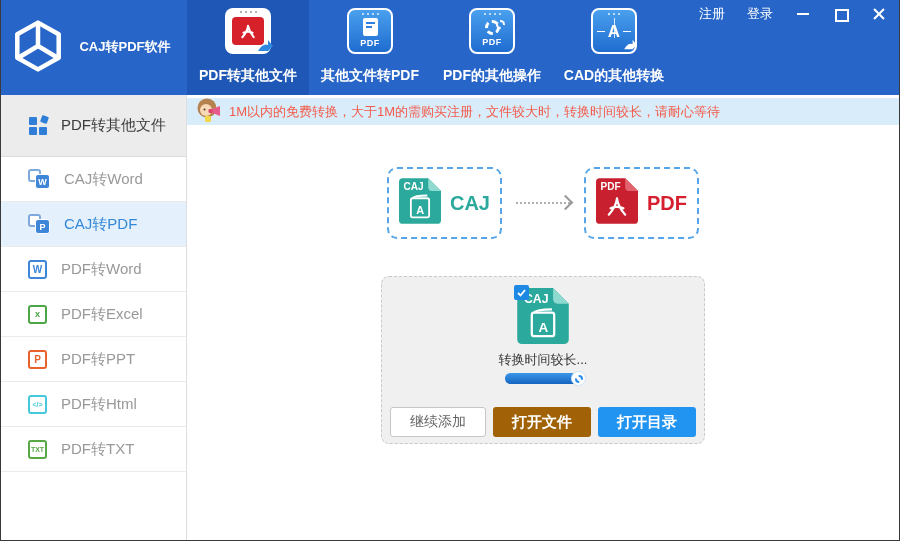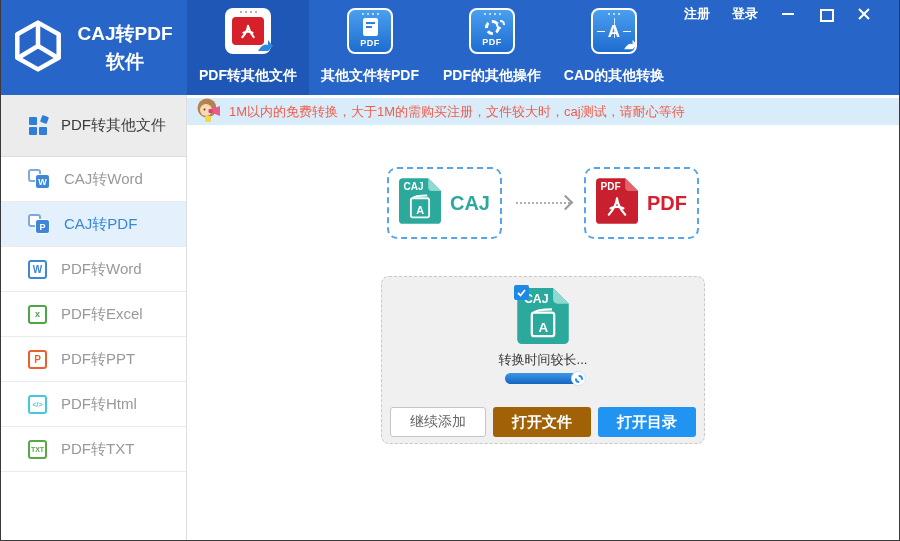--- a/index.html
+++ b/index.html
@@ -3,21 +3,21 @@
 <meta charset="utf-8">
 <style>
   * { margin:0; padding:0; box-sizing:border-box; }
   html,body { width:900px; height:541px; font-family:"Liberation Sans","DejaVu Sans",sans-serif; }
   .window { position:relative; width:900px; height:541px; background:#fff; overflow:hidden;
             border-left:1px solid #3a3a3a; border-right:1px solid #3a3a3a; border-bottom:1px solid #3a3a3a; }
 
   
   .header { position:absolute; top:0; left:0; right:0; height:95px; background:#2766c8; display:flex; }
   .brand { width:186px; display:flex; align-items:center; padding-left:10px; gap:8px; }
-  .brand-title { color:#fff; font-weight:bold; font-size:19px; width:104px; text-align:center; line-height:1.45; }
+  .brand-title { color:#fff; font-weight:bold; font-size:13px; width:104px; text-align:center; line-height:1.45; }
   .tabs { display:flex; }
   .tab { width:122px; height:95px; display:flex; flex-direction:column; align-items:center;
          padding-top:8px; cursor:pointer; }
   .tab.active { background:#1e57b5; }
   .tab-label { margin-top:auto; margin-bottom:10px; color:#fff; font-size:14px; font-weight:bold; white-space:nowrap; }
   .tab-more { width:64px; }
   .tabcard { width:46px; height:46px; border-radius:8px; position:relative; display:flex;
              flex-direction:column; align-items:center; justify-content:center; }
   .tabcard .dots { position:absolute; top:3px; display:flex; gap:3px; }
   .tabcard .dots i { width:2px; height:2px; border-radius:50%; background:rgba(255,255,255,.85); }
@@ -32,21 +32,21 @@
   .minidoc i:nth-child(1){top:4px;} .minidoc i:nth-child(2){top:8px; right:6px;}
   .badge-pdf { color:#fff; font-size:9px; font-weight:bold; letter-spacing:.5px; margin-top:2px; }
   .gear-big { width:15px; height:15px; border:3px dashed #fff; border-radius:50%; margin-top:5px; }
   .gear-small { position:absolute; top:10px; right:8px; width:9px; height:9px; border:2px dashed #fff; border-radius:50%; }
   .cad-a { color:#fff; font-weight:bold; font-size:17px; line-height:1; position:relative; }
   .cad-a::before, .cad-a::after { content:""; position:absolute; top:8px; width:8px; height:1px; background:#fff; }
   .cad-a::before { left:-11px; } .cad-a::after { right:-11px; }
   .cad-vline { position:absolute; top:8px; bottom:14px; left:50%; width:1px; background:rgba(255,255,255,.8); }
 
   
-  .titlebar { position:absolute; top:5px; right:27px; display:flex; align-items:center; gap:22px;font-weight:bold; }
+  .titlebar { position:absolute; top:5px; right:12px; display:flex; align-items:center; gap:22px; }
   .tb-link { color:#fff; font-size:13px; cursor:pointer; }
   .wbtn { width:16px; height:14px; position:relative; cursor:pointer; }
   .wbtn-min::after { content:""; position:absolute; left:2px; right:2px; top:6px; height:2px; background:#fff; }
   .wbtn-max::after { content:""; position:absolute; left:2px; top:2px; width:10px; height:9px; border:2px solid #fff; }
   .wbtn-close::before, .wbtn-close::after { content:""; position:absolute; left:1px; top:6px; width:14px; height:2px; background:#fff; }
   .wbtn-close::before { transform:rotate(45deg);} .wbtn-close::after { transform:rotate(-45deg);}
 
   
   .sidebar { position:absolute; top:95px; left:0; width:186px; bottom:0; background:#fff; border-right:1px solid #dedede; }
   .sb-header { height:62px; background:#ececec; display:flex; align-items:center; padding-left:27px; gap:13px;
@@ -268,21 +268,21 @@
       <span>
         <svg width="27" height="26" viewBox="0 0 27 26">
           <circle cx="12" cy="11" r="9.5" fill="#b5824f"></circle>
           <circle cx="11" cy="13" r="6" fill="#f7d9b8"></circle>
           <circle cx="9.5" cy="12.5" r="1" fill="#5a3b1e"></circle>
           <rect x="10" y="19" width="6" height="6" rx="1" fill="#f3d84a"></rect>
           <path d="M15 13 L25 9 L25 19 L15 15 Z" fill="#e85a8a"></path>
           <circle cx="15.5" cy="14" r="2.2" fill="#d8436f"></circle>
         </svg>
       </span>
-      <span class="notice-text">1M以内的免费转换，大于1M的需购买注册，文件较大时，caj测试，请耐心等待</span>
+      <span class="notice-text">1M以内的免费转换，大于1M的需购买注册，文件较大时，转换时间较长，请耐心等待</span>
     </div>
 
     <div class="convert-row">
       <div class="convert-box">
         <span>
           <svg width="42" height="46" viewBox="0 0 46 50">
             <path d="M4 0 H32 L46 14 V46 a4 4 0 0 1 -4 4 H4 a4 4 0 0 1 -4 -4 V4 a4 4 0 0 1 4 -4 Z" fill="#2ba99c"></path>
             <path d="M32 0 L46 14 H36 a4 4 0 0 1 -4 -4 Z" fill="#8ed9d0"></path>
             <text x="5" y="13" font-size="11" fill="#fff" font-weight="bold">CAJ</text>
             <rect x="13" y="22" width="20" height="21" rx="2" fill="none" stroke="#fff" stroke-width="2"></rect>

